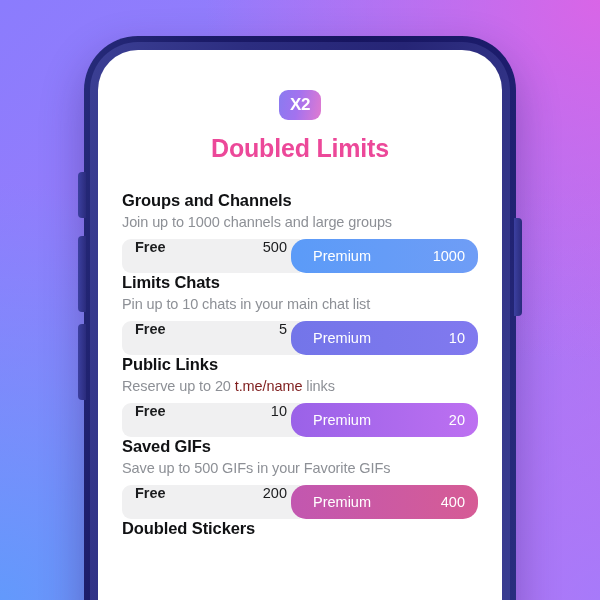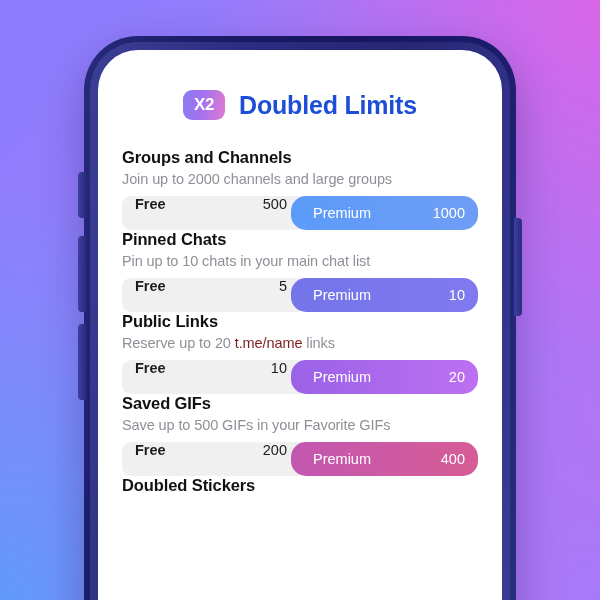--- a/index.html
+++ b/index.html
@@ -48,31 +48,31 @@
   .side-btn { position:absolute; background:linear-gradient(90deg,#3c40a0,#2a2b7c); }
   #btn-silent   { left:-6px; top:136px; width:8px;  height:46px;  border-radius:4px 0 0 4px; }
   #btn-vol-up   { left:-6px; top:200px; width:8px;  height:76px;  border-radius:4px 0 0 4px; }
   #btn-vol-down { left:-6px; top:288px; width:8px;  height:76px;  border-radius:4px 0 0 4px; }
   #btn-power    { right:-6px; top:182px; width:8px; height:98px;  border-radius:0 4px 4px 0; }
 
   
   #header {
     display:flex; align-items:center; justify-content:center;
     gap:14px;
-    padding-top:40px; padding-bottom:6px;
+    padding-top:40px; padding-bottom:6px;flex-direction:column;
   }
   #x2-badge {
     width:42px; height:30px;
     border-radius:9px;
     background:linear-gradient(100deg,#8a7bf0 0%, #a372ef 45%, #e07ad0 100%);
     display:flex; align-items:center; justify-content:center;
     color:#fff; font-size:17px; font-weight:bold; letter-spacing:-0.3px;
   }
   #header-title {
-    font-size:25px; font-weight:bold; color:#1d4ed8; letter-spacing:-0.2px;
+    font-size:25px; font-weight:bold; color:#ec4899; letter-spacing:-0.2px;
   }
 
   
   #limit-list { padding:22px 24px 0 24px; }
   .limit-row { }
   .limit-title {
     font-size:16.5px; font-weight:bold; color:#111214;
     letter-spacing:-0.1px; margin-bottom:4px;
   }
   .limit-desc {
@@ -124,34 +124,34 @@
       <div id="header">
         <div id="x2-badge">
           <span>X2</span>
         </div>
         <div id="header-title">Doubled Limits</div>
       </div>
 
       <div id="limit-list">
           <div class="limit-row">
             <div class="limit-title">Groups and Channels</div>
-            <div class="limit-desc"><span>Join up to 2000 channels and large groups</span></div>
+            <div class="limit-desc"><span>Join up to 1000 channels and large groups</span></div>
             <div class="bar">
               <div class="bar-free" style="width: 50%;">
                 <span class="bar-label">Free</span>
                 <span class="bar-value">500</span>
               </div>
               <div class="bar-prem" style="width: calc(50% + 9px); background: linear-gradient(90deg, rgb(91, 155, 248), rgb(111, 157, 246));">
                 <span class="bar-label">Premium</span>
                 <span class="bar-value">1000</span>
               </div>
             </div>
           </div>
           <div class="limit-row">
-            <div class="limit-title">Pinned Chats</div>
+            <div class="limit-title">Limits Chats</div>
             <div class="limit-desc"><span>Pin up to 10 chats in your main chat list</span></div>
             <div class="bar">
               <div class="bar-free" style="width: 50%;">
                 <span class="bar-label">Free</span>
                 <span class="bar-value">5</span>
               </div>
               <div class="bar-prem" style="width: calc(50% + 9px); background: linear-gradient(90deg, rgb(115, 117, 233), rgb(129, 121, 239));">
                 <span class="bar-label">Premium</span>
                 <span class="bar-value">10</span>
               </div>

